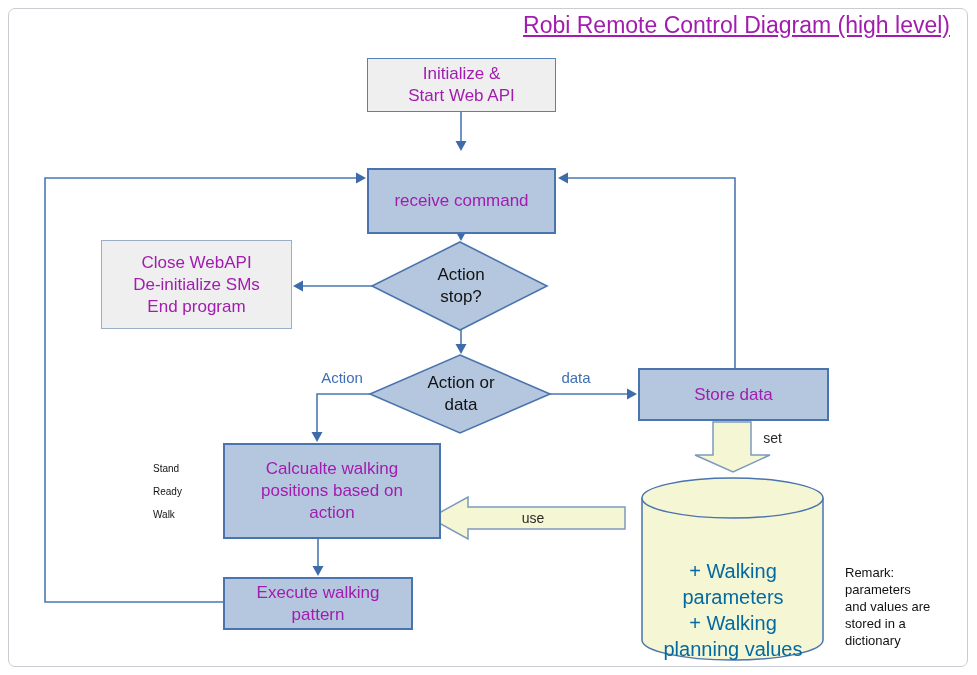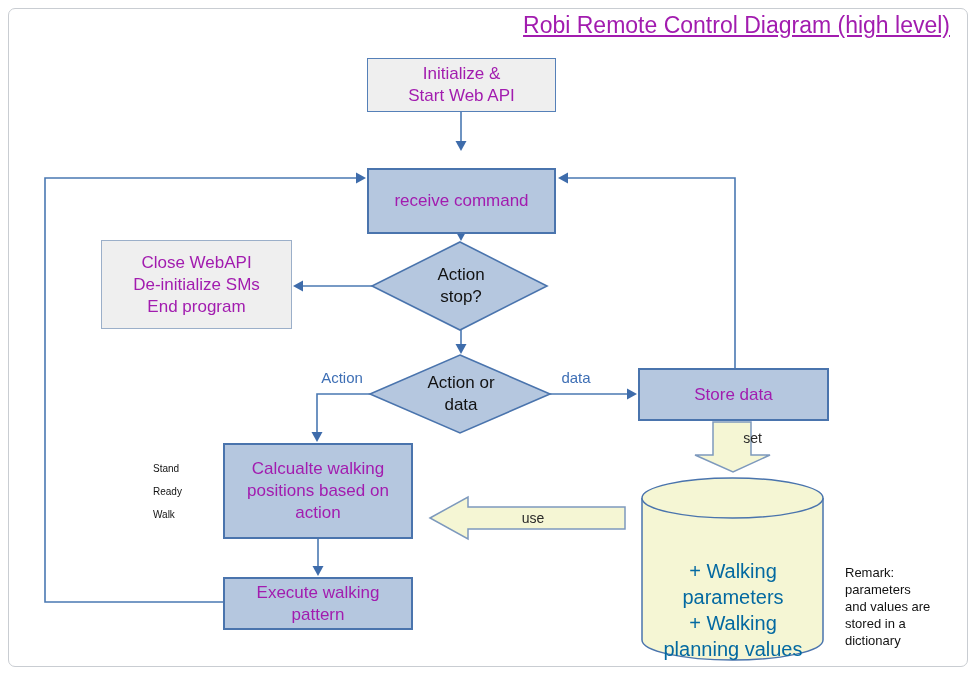--- a/index.html
+++ b/index.html
@@ -170,21 +170,21 @@
   <div class="node gray-b" style="left:101px; top:240px; width:191px; height:89px;">
     <span>Close WebAPI
 De-initialize SMs
 End program</span>
   </div>
 
   <div class="node blue" style="left:638px; top:368px; width:191px; height:53px;">
     <span>Store data</span>
   </div>
 
-  <div class="node blue" style="left:223px; top:443px; width:190px; height:96px;">
+  <div class="node blue" style="left:223px; top:443px; width:218px; height:96px;">
     <span>Calcualte walking
 positions based on
 action</span>
   </div>
 
   <div class="node blue" style="left:223px; top:577px; width:190px; height:53px;">
     <span>Execute walking
 pattern</span>
   </div>
 
@@ -193,21 +193,21 @@
   <div class="overlay-label" style="left:400px; top:368px; width:122px; height:52px;">Action or
 data</div>
 
   <div class="cyl-label">+ Walking
 parameters
 + Walking
 planning values</div>
 
   <div class="edge-label" style="left:312px; top:369px; width:60px; text-align:center;">Action</div>
   <div class="edge-label" style="left:556px; top:369px; width:40px; text-align:center;">data</div>
-  <div class="small-label" style="left:727px; top:430px; width:51px;">set</div>
+  <div class="small-label" style="left:747px; top:430px; width:51px;">set</div>
   <div class="small-label" style="left:483px; top:510px; width:100px;">use</div>
 
   <div class="ann-states">Stand
 Ready
 Walk</div>
   <div class="ann-remark">Remark:
 parameters
 and values are
 stored in a
 dictionary</div>

